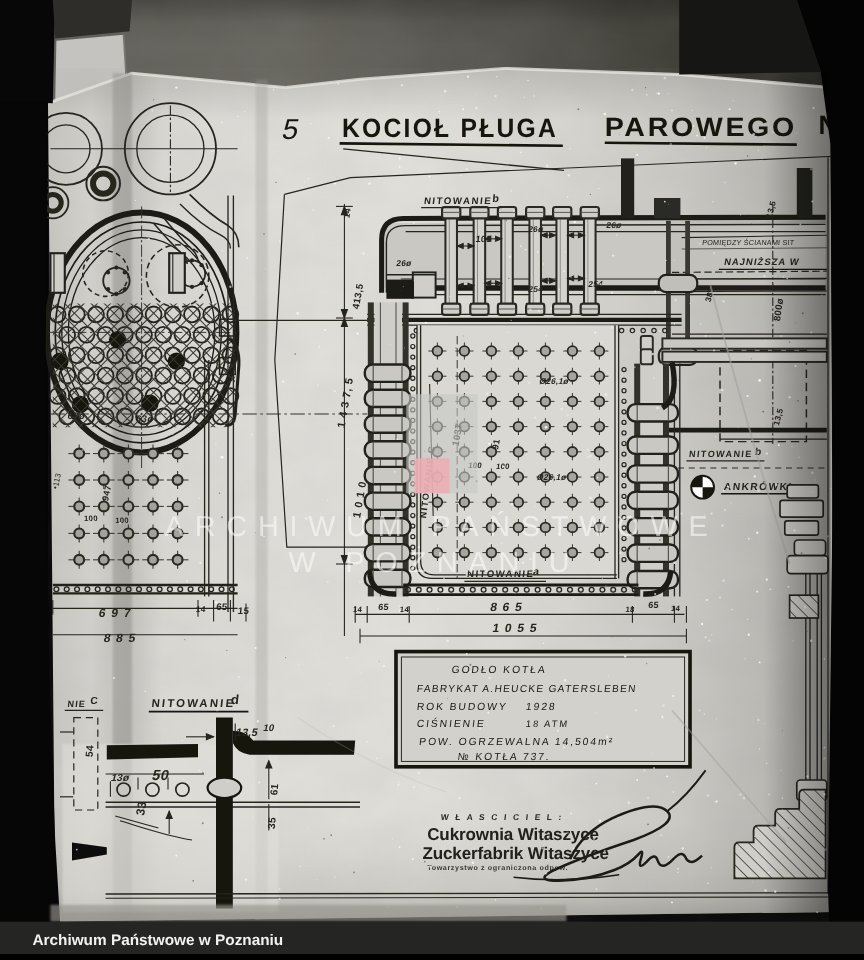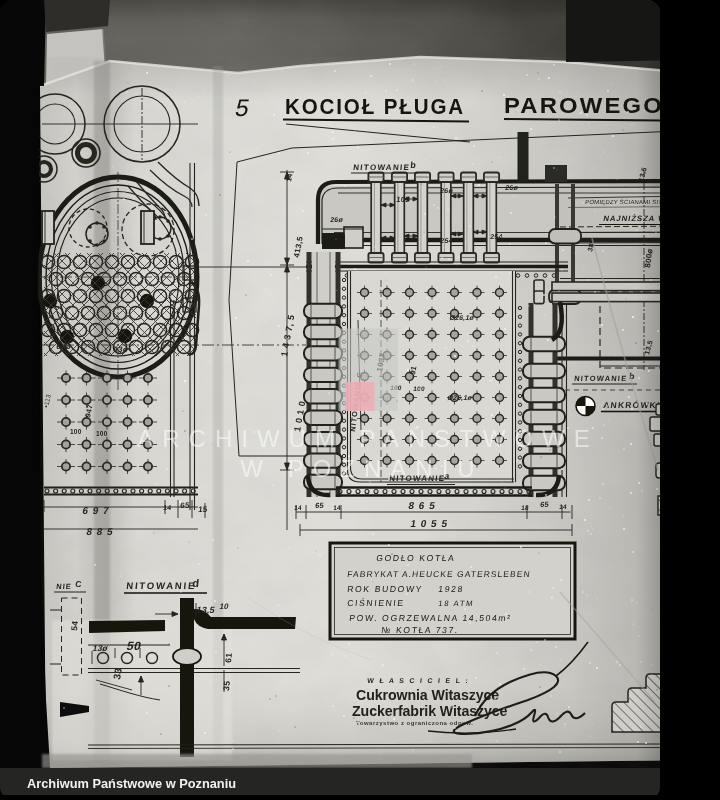--- a/index.html
+++ b/index.html
@@ -1,16 +1,16 @@
 <!DOCTYPE html>
 <html><head><meta charset="utf-8">
 <style>
 html,body{margin:0;padding:0;background:#000;}
 *{font-family:"Liberation Sans",sans-serif;}
-#page{width:660px;height:800px;position:relative;overflow:hidden;border-radius:13px;}
+#page{width:720px;height:800px;position:relative;overflow:hidden;}
 </style></head>
 <body>
 <div id="page">
 <svg width="720" height="800" viewBox="0 0 720 800">
 <defs>
 <linearGradient id="paperH" x1="0" y1="0" x2="1" y2="0">
  <stop offset="0" stop-color="#c8c7c2"></stop>
           <stop offset="0.055" stop-color="#d4d3ce"></stop>
  <stop offset="0.10" stop-color="#c2c1bc"></stop>
           <stop offset="0.145" stop-color="#dbdad5"></stop>

